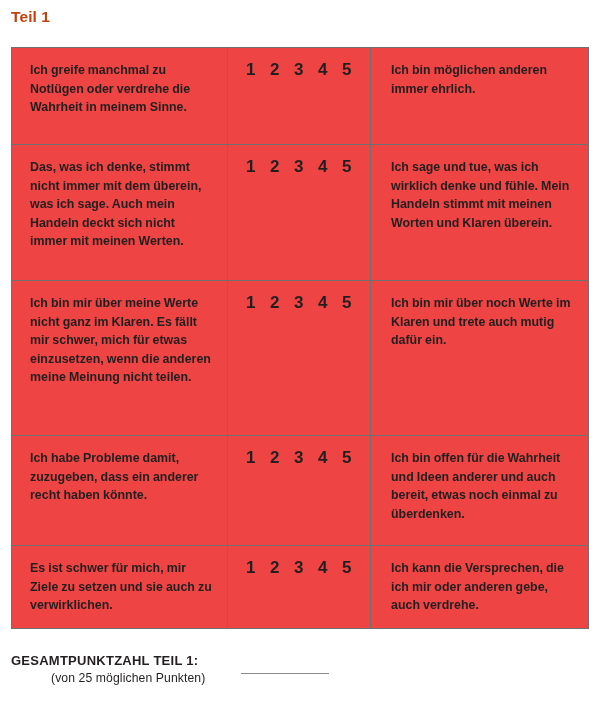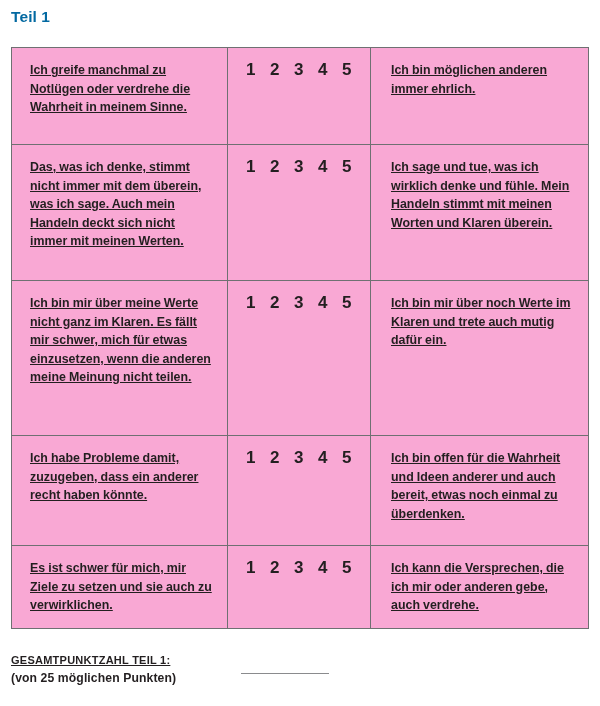--- a/index.html
+++ b/index.html
@@ -23,39 +23,38 @@
   }
 
   
   .section-title {
     position: absolute;
     left: 11px;
     top: 7px;
     font-size: 15.5px;
     font-weight: 700;
     letter-spacing: 0.1px;
-    color: #0369a1;
+    color: #c2410c;
     line-height: 20px;
   }
 
   
   .quiz-table {
     position: absolute;
     left: 11px;
     top: 47px;
     width: 577px;
     border-collapse: collapse;
     table-layout: fixed;
   }
   .quiz-table td {
     border: 1px solid #6f7072;
     vertical-align: top;
     padding: 0;
-    background: #f9a8d4;
-    text-decoration: underline;
+    background: #ef4444;
   }
 
   .col-left   { width: 216px; }
   .col-scale  { width: 143px; }
   .col-right  { width: 218px; }
 
   .cell-inner {
     padding: 13px 14px 12px 18px;
     font-size: 12.4px;
     font-weight: 700;
@@ -93,36 +92,36 @@
   .row-h5 td { height: 82px; }
 
   
   .score-block {
     position: absolute;
     left: 11px;
     top: 652px;
     width: 560px;
   }
   .score-line-1 {
-    font-size: 11px;
+    font-size: 13px;
     font-weight: 700;
     letter-spacing: 0.25px;
     line-height: 17px;
     color: #231f20;
     white-space: nowrap;
-    text-decoration: underline;
   }
   .score-line-2 {
     font-size: 12.2px;
-    font-weight: 700;
+    font-weight: 400;
     letter-spacing: 0.1px;
     line-height: 17px;
     color: #231f20;
     margin-top: 1px;
     white-space: nowrap;
+    margin-left: 40px;
   }
   .score-blank {
     position: absolute;
     left: 230px;
     top: 21px;
     width: 88px;
     height: 0;
     border-top: 1.2px solid #8a8b8d;
   }
 </style>

